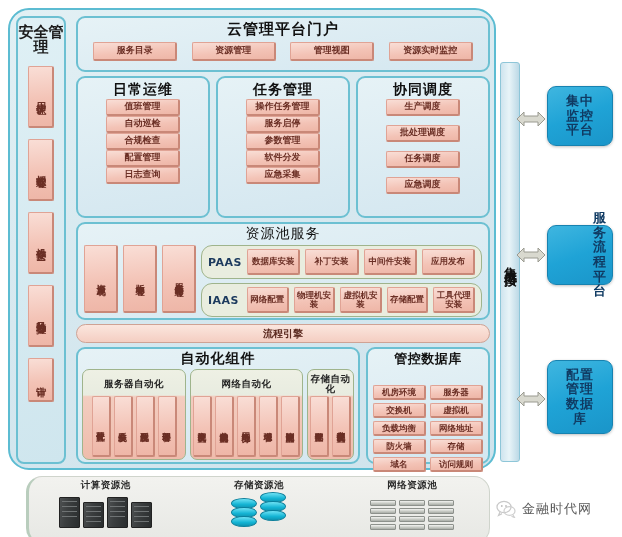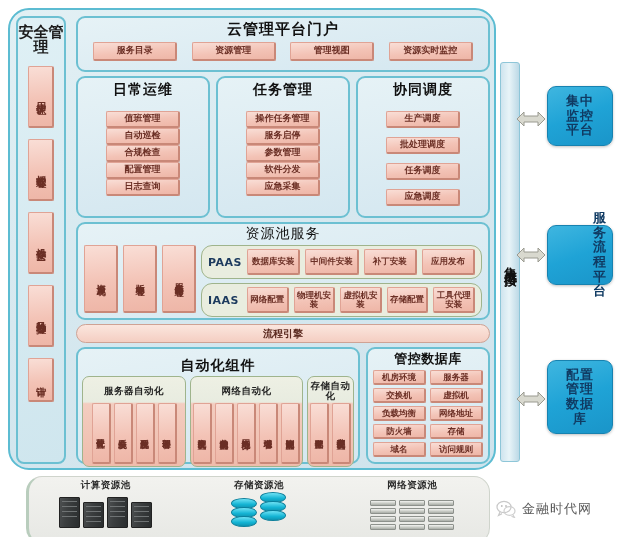--- a/index.html
+++ b/index.html
@@ -88,21 +88,21 @@
   .opcol {
     flex: 1;
     background: linear-gradient(170deg,#e6f2f6 0%,#d4e7f0 100%);
     border: 2px solid #6cc0d2;
     border-radius: 9px;
     display: flex; flex-direction: column; align-items: center;
     padding-top: 3px;
   }
   .opcol-title {
     font-size: 14px; font-weight: bold; color: #111; letter-spacing: 1px;
-    margin-bottom: 12px;
+    margin-bottom: 0;
   }
   .opcol-items { display: flex; flex-direction: column; width: 100%; align-items: center; }
   .opcol-items.wide { gap: 9px; }
   .op-btn { width: 74px; height: 17px; font-size: 9px; }
 
   
   .respool {
     position: absolute; left: 66px; top: 212px; width: 414px; height: 98px;
     background: linear-gradient(170deg,#e6f2f6 0%,#d4e7f0 100%);
     border: 2px solid #6cc0d2;
@@ -150,21 +150,21 @@
     display: flex; gap: 6px;
   }
   .autobox {
     width: 284px;
     background: linear-gradient(170deg,#e6f2f6 0%,#d4e7f0 100%);
     border: 2px solid #6cc0d2;
     border-radius: 9px;
   }
   .autobox-title {
     text-align: center; font-size: 14px; font-weight: bold; color: #111;
-    letter-spacing: 1px; padding-top: 8px;
+    letter-spacing: 1px; padding-top: 1px;
   }
   .autobox-body { display: flex; gap: 4px; padding: 1px 4px 0 4px; height: 92px; }
   .autogroup {
     background: linear-gradient(180deg,#eef0e4 0%, #e8ece0 28%, #f3cdc0 30%, #efbcac 100%);
     border: 1px solid #9fb48c;
     border-radius: 7px;
     display: flex; flex-direction: column; align-items: center;
     padding: 1px 2px 2px 2px;
   }
   .autogroup-title {
@@ -189,20 +189,21 @@
     border: 2px solid #6cc0d2;
     border-radius: 9px;
   }
   .dbbox-title {
     text-align: center; font-size: 13px; font-weight: bold; color: #111;
     letter-spacing: 0.5px; padding-top: 1px;
   }
   .dbgrid {
     display: grid; grid-template-columns: 1fr 1fr; gap: 3px 4px;
     padding: 2px 5px 0 5px;
+    margin-top: 15px;
   }
   .db-btn { height: 15px; font-size: 8.5px; }
 
   
   .integration {
     position: absolute; left: 500px; top: 62px; width: 20px; height: 400px;
     background: linear-gradient(90deg,#cfe4ee 0%, #e8f4f8 45%, #bcd9e6 100%);
     border: 1px solid #8ec6d8;
     border-radius: 3px;
     display: flex; align-items: center; justify-content: center;
@@ -357,22 +358,22 @@
         <div class="respool-left">
           <div class="pink vert-box">资源发现</div>
           <div class="pink vert-box">版本管理</div>
           <div class="pink vert-box">服务策略管理</div>
         </div>
         <div class="respool-right">
 
           <div class="tierrow">
             <div class="tierlabel">PAAS</div>
             <div class="pink tier-btn">数据库安装</div>
+            <div class="pink tier-btn">补丁安装</div>
             <div class="pink tier-btn">中间件安装</div>
-            <div class="pink tier-btn">补丁安装</div>
             <div class="pink tier-btn">应用发布</div>
           </div>
 
           <div class="tierrow">
             <div class="tierlabel">IAAS</div>
             <div class="pink tier-btn">网络配置</div>
             <div class="pink tier-btn">物理机安装</div>
             <div class="pink tier-btn">虚拟机安装</div>
             <div class="pink tier-btn">存储配置</div>
             <div class="pink tier-btn">工具代理安装</div>

